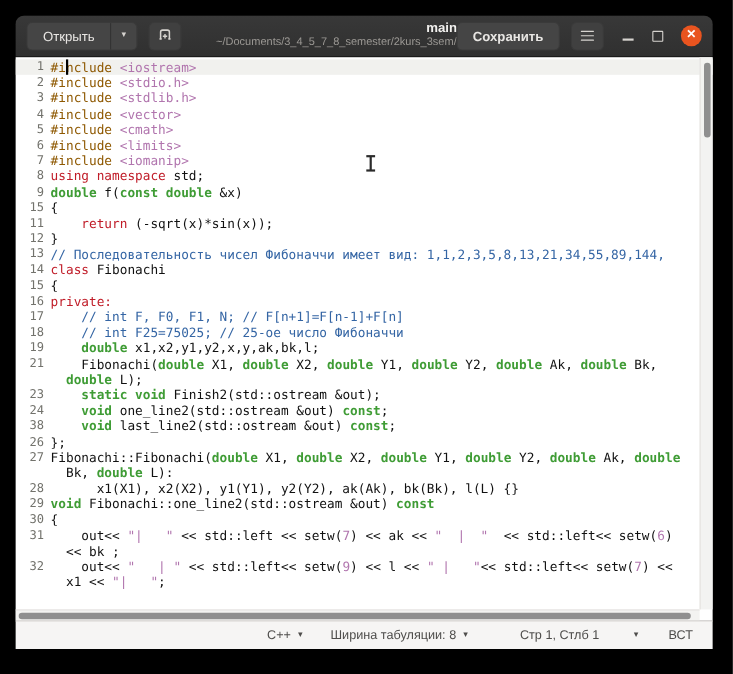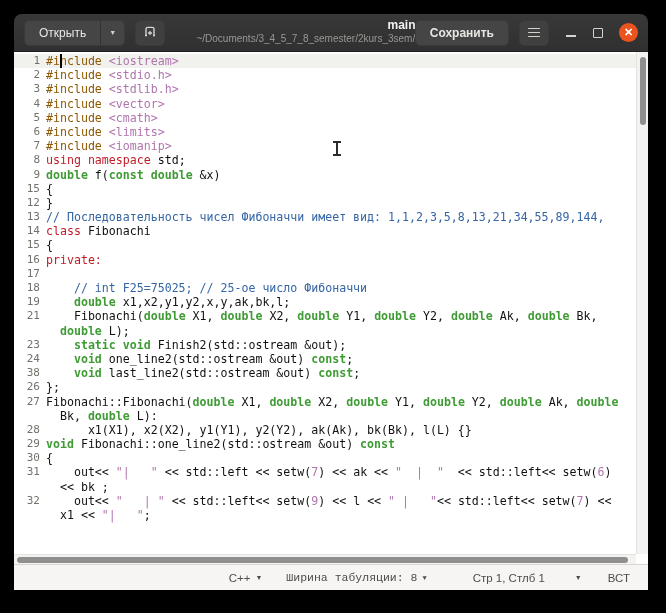--- a/index.html
+++ b/index.html
@@ -69,21 +69,21 @@
   .ibeam .top, .ibeam .bot { position:absolute; left:1px; width:7.5px; height:1.6px; background:#2b2b2b; }
   .ibeam .top { top:1px; } .ibeam .bot { bottom:1px; }
 
   
   .statusbar { flex:0 0 26px; background:#f6f5f4; border-top:1px solid #d8d5d1;
                display:flex; align-items:center; font-size:11.5px; color:#4e4d4b;
                padding:0 18px 0 10px; }
   .sb-item { display:flex; align-items:center; gap:5px; white-space:nowrap; }
   .sb-caret { font-size:7px; color:#4e4d4b; }
   .sp { flex:1 1 auto; }
-  .g1 { margin-right:24px; } .g2 { margin-right:46px;font-family:Liberation Mono, monospace; } .g3 { margin-right:30px; } .g4 { margin-right:26px; }
+  .g1 { margin-right:24px; } .g2 { margin-right:46px; } .g3 { margin-right:30px; } .g4 { margin-right:26px; }
 </style>
 </head>
 <body>
 
 <div class="window">
 
   <div class="headerbar">
     <div class="hb-left">
       <div class="btn split">
         <div class="main">
@@ -135,26 +135,27 @@
         <div class="row hl"><span class="gutter">1</span><span class="caret"></span><span class="code"><span class="seg-pre">#include </span><span class="seg-str">&lt;iostream&gt;</span></span></div>
         <div class="row"><span class="gutter">2</span><span class="code"><span class="seg-pre">#include </span><span class="seg-str">&lt;stdio.h&gt;</span></span></div>
         <div class="row"><span class="gutter">3</span><span class="code"><span class="seg-pre">#include </span><span class="seg-str">&lt;stdlib.h&gt;</span></span></div>
         <div class="row"><span class="gutter">4</span><span class="code"><span class="seg-pre">#include </span><span class="seg-str">&lt;vector&gt;</span></span></div>
         <div class="row"><span class="gutter">5</span><span class="code"><span class="seg-pre">#include </span><span class="seg-str">&lt;cmath&gt;</span></span></div>
         <div class="row"><span class="gutter">6</span><span class="code"><span class="seg-pre">#include </span><span class="seg-str">&lt;limits&gt;</span></span></div>
         <div class="row"><span class="gutter">7</span><span class="code"><span class="seg-pre">#include </span><span class="seg-str">&lt;iomanip&gt;</span></span></div>
         <div class="row"><span class="gutter">8</span><span class="code"><span class="seg-kw">using</span><span class="seg-def"> </span><span class="seg-kw">namespace</span><span class="seg-def"> std;</span></span></div>
         <div class="row"><span class="gutter">9</span><span class="code"><span class="seg-type">double</span><span class="seg-def"> f(</span><span class="seg-type">const</span><span class="seg-def"> </span><span class="seg-type">double</span><span class="seg-def"> &amp;x)</span></span></div>
         <div class="row"><span class="gutter">15</span><span class="code"><span class="seg-def">{</span></span></div>
+        <div class="row"><span class="gutter">11</span><span class="code"><span class="seg-def">    </span><span class="seg-kw">return</span><span class="seg-def"> (-sqrt(x)*sin(x));</span></span></div>
         <div class="row"><span class="gutter">12</span><span class="code"><span class="seg-def">}</span></span></div>
         <div class="row"><span class="gutter">13</span><span class="code"><span class="seg-com">// Последовательность чисел Фибоначчи имеет вид: 1,1,2,3,5,8,13,21,34,55,89,144,</span></span></div>
         <div class="row"><span class="gutter">14</span><span class="code"><span class="seg-kw">class</span><span class="seg-def"> Fibonachi</span></span></div>
         <div class="row"><span class="gutter">15</span><span class="code"><span class="seg-def">{</span></span></div>
         <div class="row"><span class="gutter">16</span><span class="code"><span class="seg-kw">private:</span></span></div>
-        <div class="row"><span class="gutter">17</span><span class="code"><span class="seg-def">    </span></span></div>
+        <div class="row"><span class="gutter">17</span><span class="code"><span class="seg-def">    </span><span class="seg-com">// int F, F0, F1, N; // F[n+1]=F[n-1]+F[n]</span></span></div>
         <div class="row"><span class="gutter">18</span><span class="code"><span class="seg-def">    </span><span class="seg-com">// int F25=75025; // 25-ое число Фибоначчи</span></span></div>
         <div class="row"><span class="gutter">19</span><span class="code"><span class="seg-def">    </span><span class="seg-type">double</span><span class="seg-def"> x1,x2,y1,y2,x,y,ak,bk,l;</span></span></div>
         <div class="row"><span class="gutter">21</span><span class="code"><span class="seg-def">    Fibonachi(</span><span class="seg-type">double</span><span class="seg-def"> X1, </span><span class="seg-type">double</span><span class="seg-def"> X2, </span><span class="seg-type">double</span><span class="seg-def"> Y1, </span><span class="seg-type">double</span><span class="seg-def"> Y2, </span><span class="seg-type">double</span><span class="seg-def"> Ak, </span><span class="seg-type">double</span><span class="seg-def"> Bk,</span></span></div>
         <div class="row"><span class="gutter"></span><span class="code"><span class="seg-def">  </span><span class="seg-type">double</span><span class="seg-def"> L);</span></span></div>
         <div class="row"><span class="gutter">23</span><span class="code"><span class="seg-def">    </span><span class="seg-type">static</span><span class="seg-def"> </span><span class="seg-type">void</span><span class="seg-def"> Finish2(std::ostream &amp;out);</span></span></div>
         <div class="row"><span class="gutter">24</span><span class="code"><span class="seg-def">    </span><span class="seg-type">void</span><span class="seg-def"> one_line2(std::ostream &amp;out) </span><span class="seg-type">const</span><span class="seg-def">;</span></span></div>
         <div class="row"><span class="gutter">38</span><span class="code"><span class="seg-def">    </span><span class="seg-type">void</span><span class="seg-def"> last_line2(std::ostream &amp;out) </span><span class="seg-type">const</span><span class="seg-def">;</span></span></div>
         <div class="row"><span class="gutter">26</span><span class="code"><span class="seg-def">};</span></span></div>
         <div class="row"><span class="gutter">27</span><span class="code"><span class="seg-def">Fibonachi::Fibonachi(</span><span class="seg-type">double</span><span class="seg-def"> X1, </span><span class="seg-type">double</span><span class="seg-def"> X2, </span><span class="seg-type">double</span><span class="seg-def"> Y1, </span><span class="seg-type">double</span><span class="seg-def"> Y2, </span><span class="seg-type">double</span><span class="seg-def"> Ak, </span><span class="seg-type">double</span></span></div>
         <div class="row"><span class="gutter"></span><span class="code"><span class="seg-def">  Bk, </span><span class="seg-type">double</span><span class="seg-def"> L):</span></span></div>

